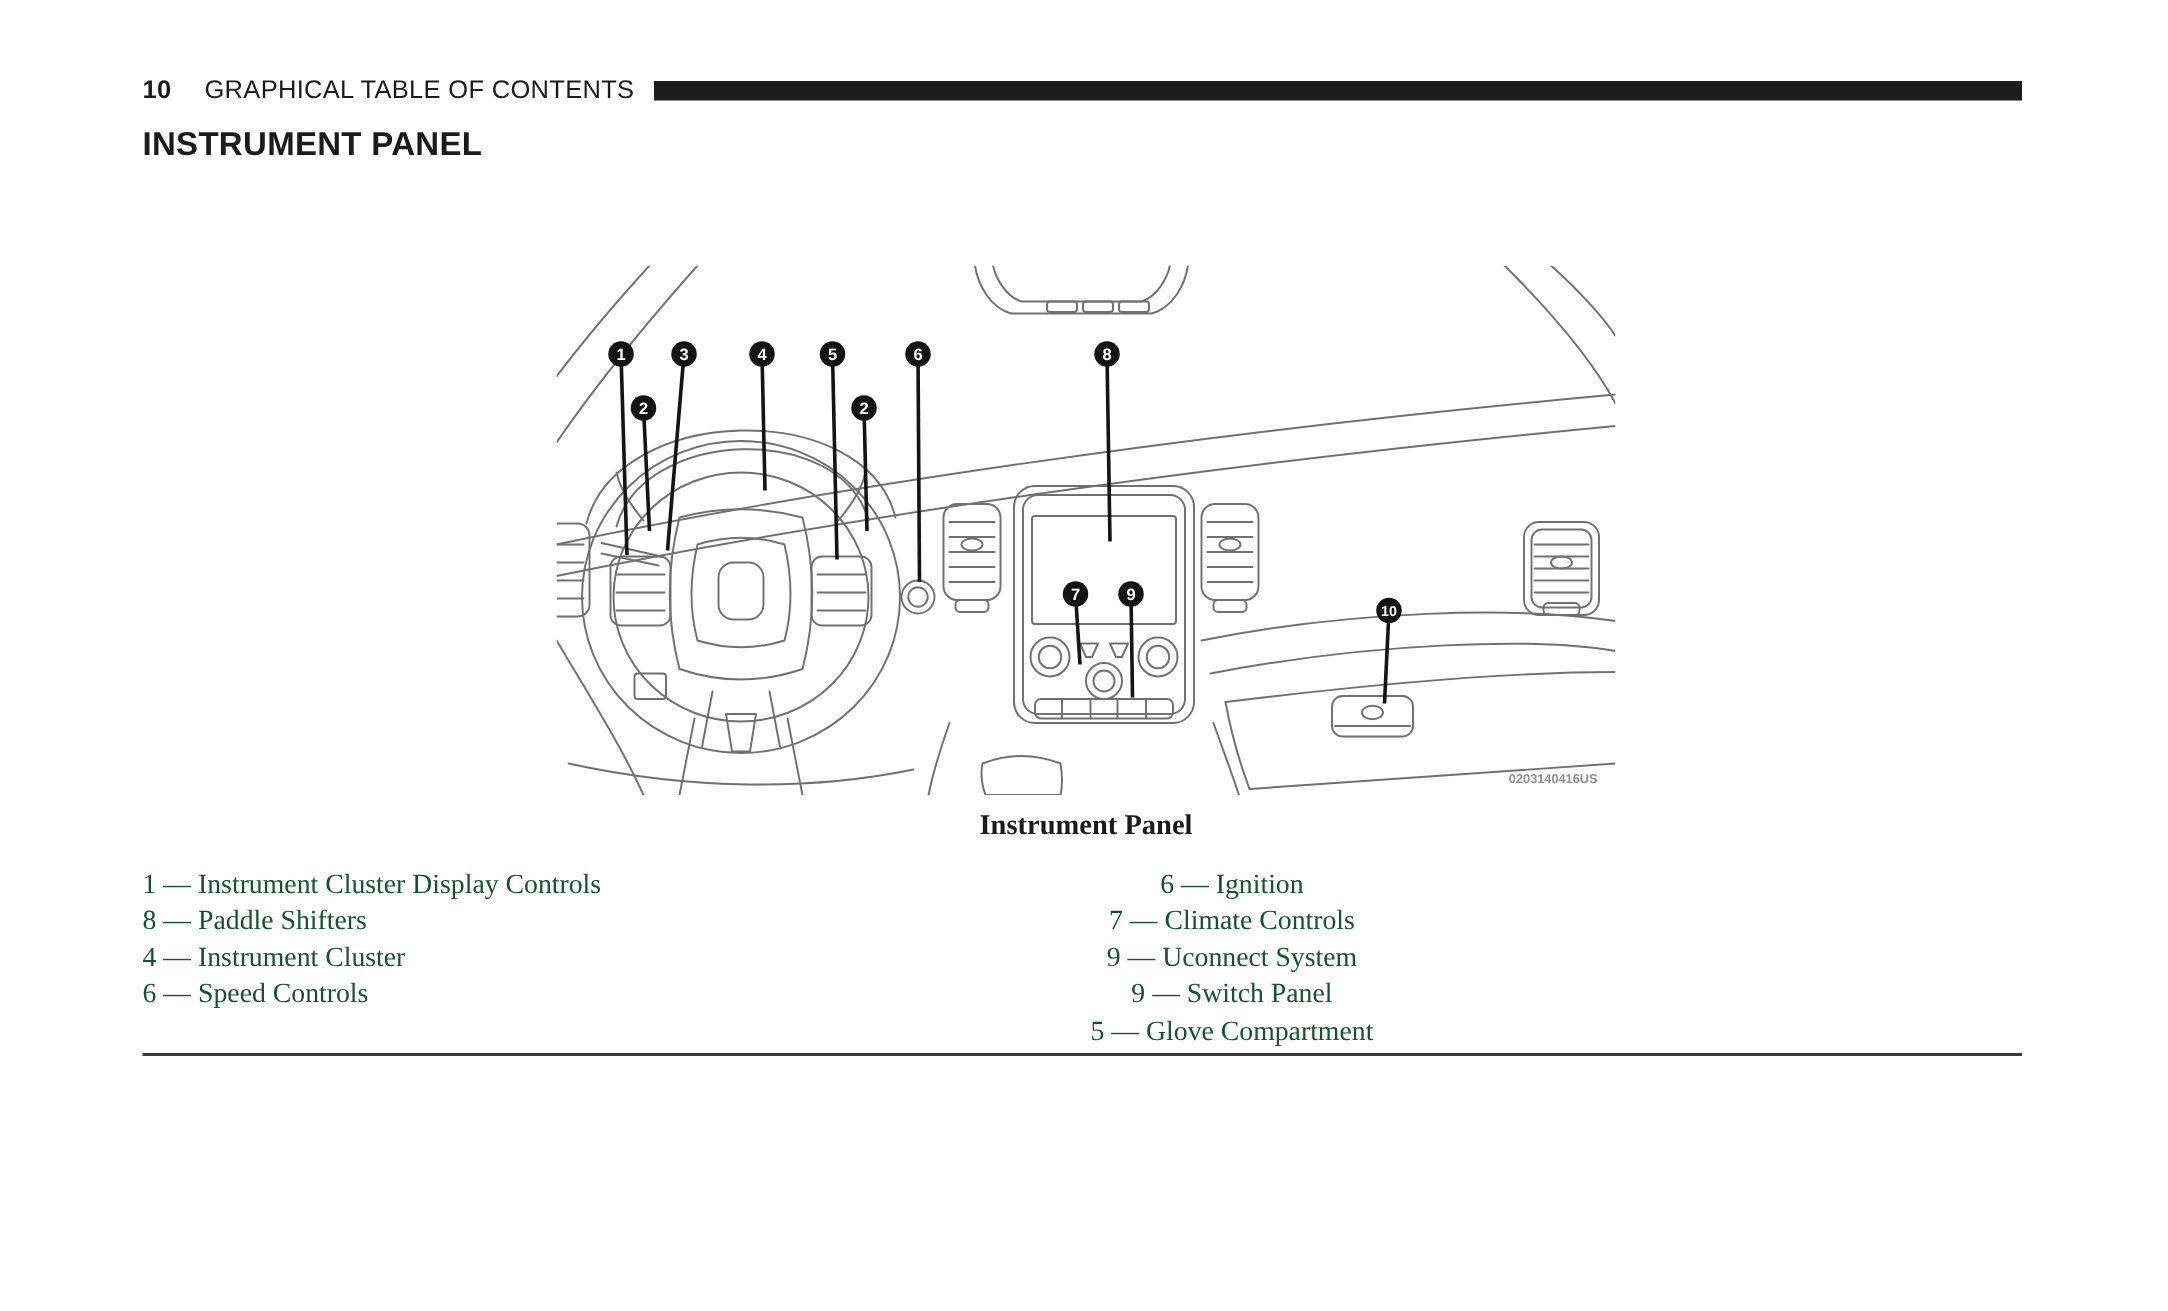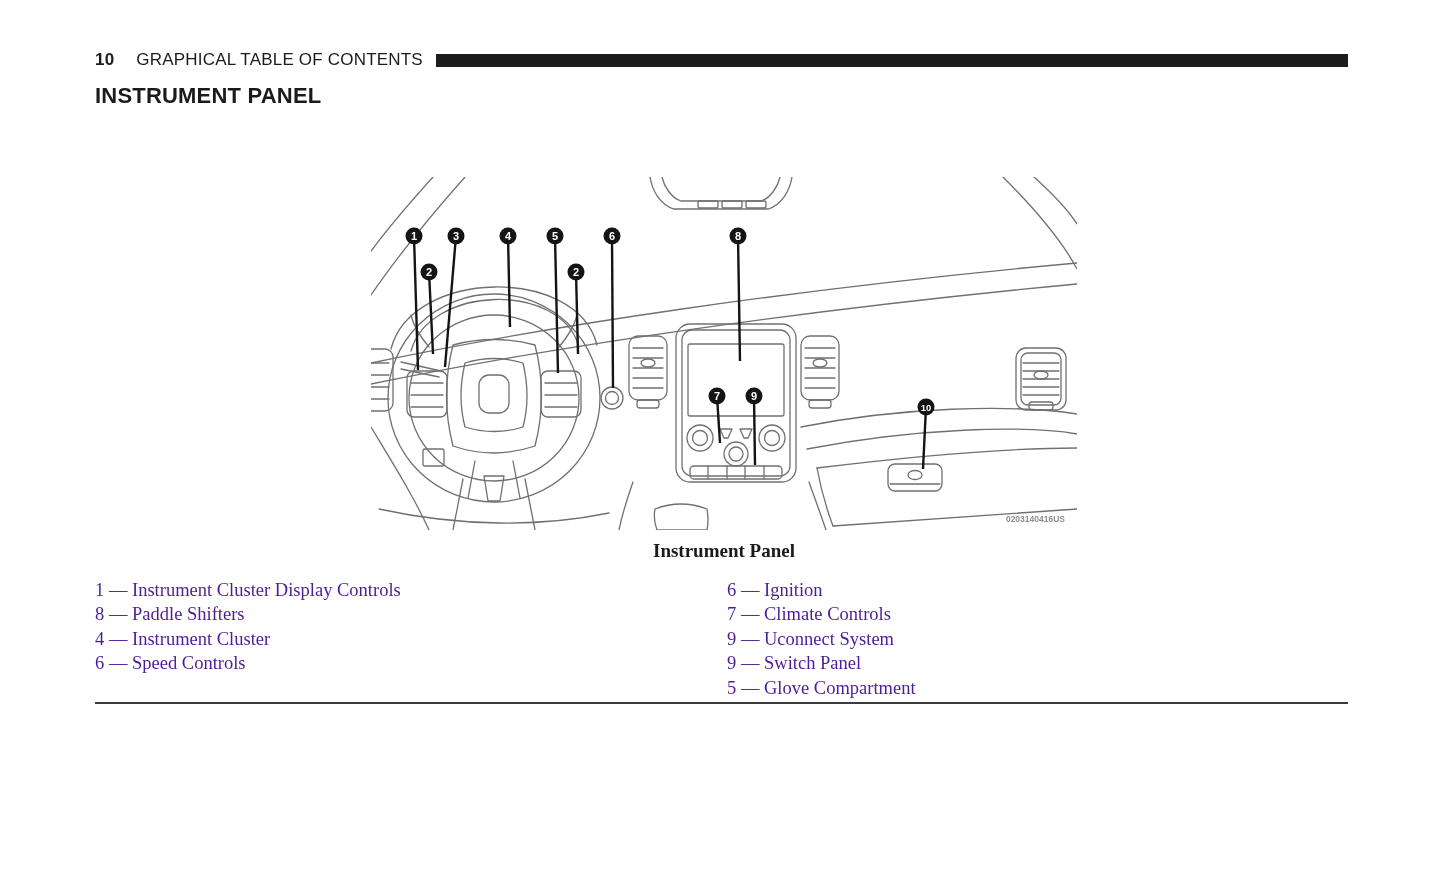--- a/index.html
+++ b/index.html
@@ -40,25 +40,25 @@
   .fig-caption{
     position:absolute;left:371px;top:540px;width:706px;
     text-align:center;
     font-family:"Liberation Serif",serif;
     font-weight:bold;font-size:19px;color:#1b1b1b;
   }
   
   .legend-col{
     position:absolute;top:578px;
     font-family:"Liberation Serif",serif;
-    font-size:18.5px;line-height:24.4px;color:#4c1d95;
+    font-size:18.5px;line-height:24.4px;color:#14532d;
     white-space:nowrap;
   }
   .legend-left{left:95px;}
-  .legend-right{left:727px;}
+  .legend-right{left:727px;text-align:center;}
   .bottom-rule{
     position:absolute;left:95px;top:702px;width:1253px;height:2px;background:#3a3a3a;
   }
 </style>
 </head>
 <body>
 
 <div class="page">
 
   <div class="runhead">

